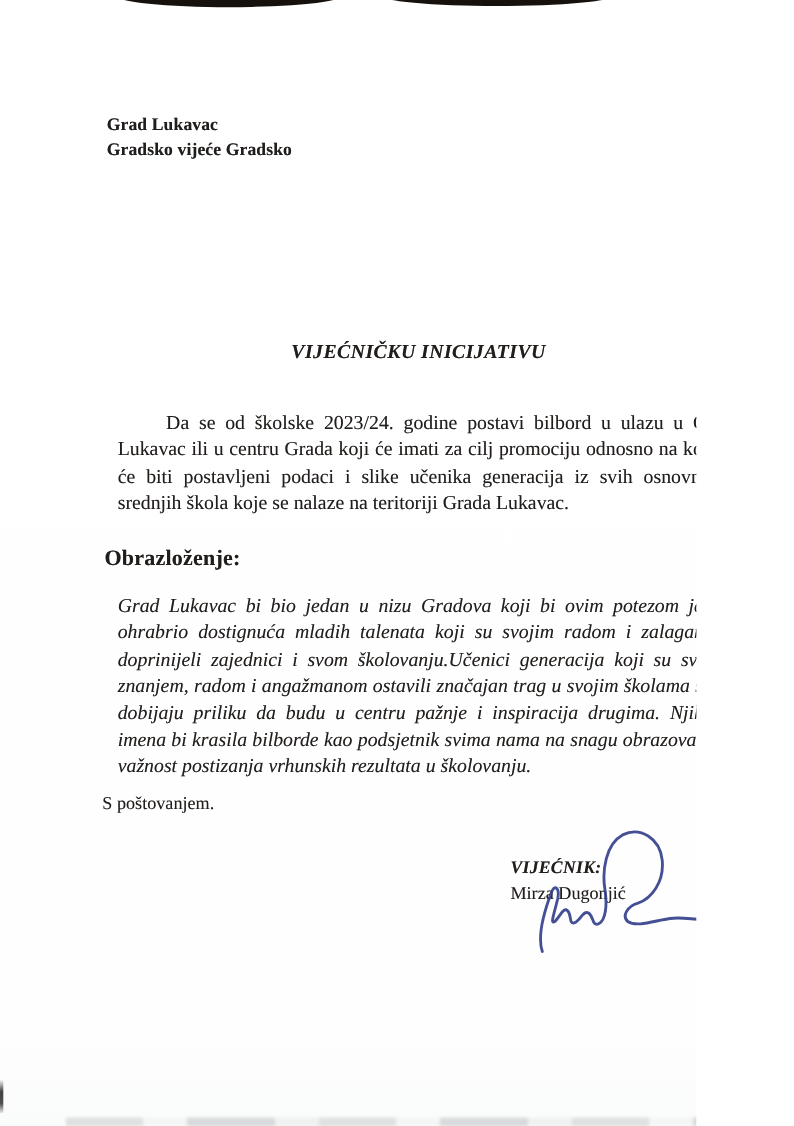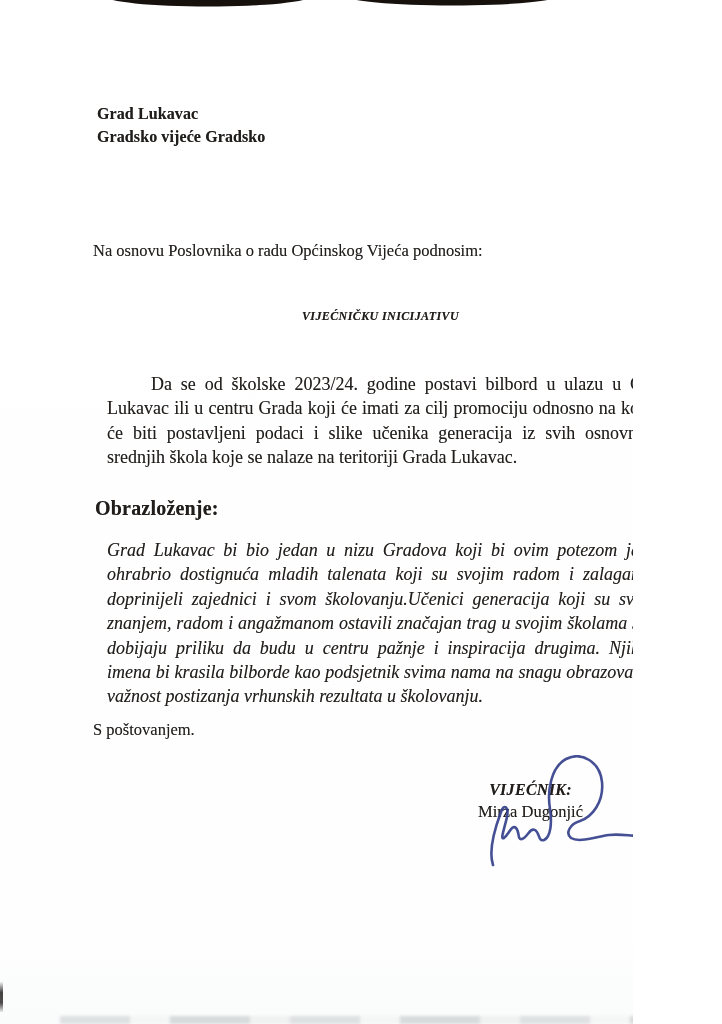--- a/index.html
+++ b/index.html
@@ -59,21 +59,21 @@
     margin: 0;
     font-size: 16.5px;
     text-shadow: 0 0 0.4px rgba(30,28,26,0.4);
   }
   .doc-title {
     position: absolute;
     left: 93px; top: 309px;
     width: 575px;
     margin: 0;
     text-align: center;
-    font-size: 12px;
+    font-size: 18px;
     font-weight: bold;
     font-style: italic;
     letter-spacing: 0.4px;
     text-shadow: 0 0 0.5px rgba(30,28,26,0.55);
   }
   .para {
     position: absolute;
     left: 107px;
     width: 559px;
     margin: 0;
@@ -96,23 +96,23 @@
   .closing {
     position: absolute;
     left: 93px; top: 720px;
     margin: 0;
     font-size: 16.5px;
     text-shadow: 0 0 0.4px rgba(30,28,26,0.4);
     text-align: right;
   }
   .sig-block {
     position: absolute;
-    left: 448px; top: 781px;
+    left: 464px; top: 781px;
     width: 165px;
-    text-align: center;
+    text-align: left;
   }
   .sig-role {
     font-size: 16px;
     font-weight: bold;
     font-style: italic;
     letter-spacing: 0.3px;
     text-shadow: 0 0 0.5px rgba(30,28,26,0.55);
   }
   .sig-name {
     margin-top: 3px;
@@ -135,21 +135,20 @@
   <svg class="top-blobs" viewBox="0 0 722 18" aria-hidden="true">
     <ellipse cx="208" cy="-4" rx="103" ry="10.5" fill="#17110e"></ellipse>
     <ellipse cx="452" cy="-4.5" rx="107" ry="10" fill="#17110e"></ellipse>
   </svg>
 
   <header class="letterhead">
     <div>Grad Lukavac</div>
     <div>Gradsko vijeće Gradsko</div>
   </header>
 
-  <p class="intro">Na osnovu Poslovnika o radu Općinskog Vijeća podnosim:</p>
 
   <h1 class="doc-title">VIJEĆNIČKU INICIJATIVU</h1>
 
   <p class="para para-1">Da se od školske 2023/24. godine postavi bilbord u ulazu u Grad Lukavac ili u centru Grada koji će imati za cilj promociju odnosno na kojem će biti postavljeni podaci i slike učenika generacija iz svih osnovnih i srednjih škola koje se nalaze na teritoriji Grada Lukavac.</p>
 
   <h2 class="section-heading">Obrazloženje:</h2>
 
   <p class="para para-2">Grad Lukavac bi bio jedan u nizu Gradova koji bi ovim potezom javno ohrabrio dostignuća mladih talenata koji su svojim radom i zalaganjem doprinijeli zajednici i svom školovanju.Učenici generacija koji su svojim znanjem, radom i angažmanom ostavili značajan trag u svojim školama sada dobijaju priliku da budu u centru pažnje i inspiracija drugima. Njihova imena bi krasila bilborde kao podsjetnik svima nama na snagu obrazovanja i važnost postizanja vrhunskih rezultata u školovanju.</p>
 
   <p class="closing">S poštovanjem.</p>

